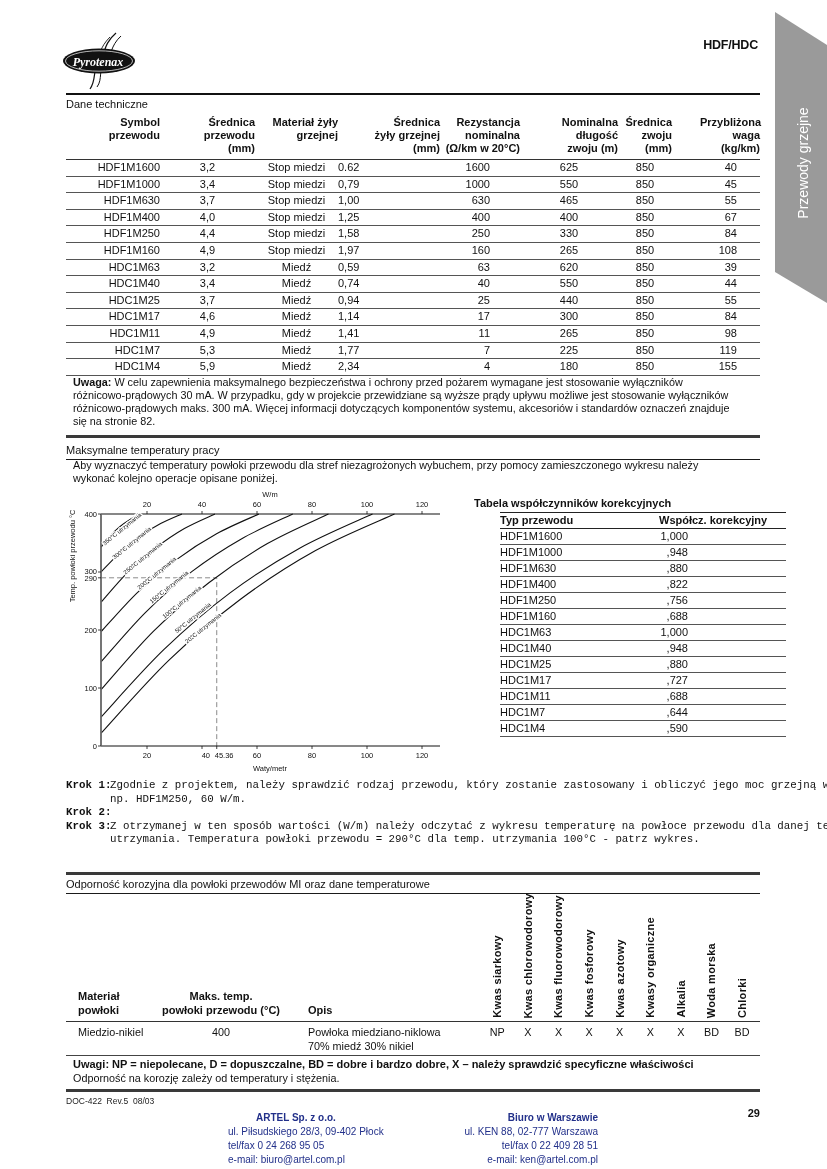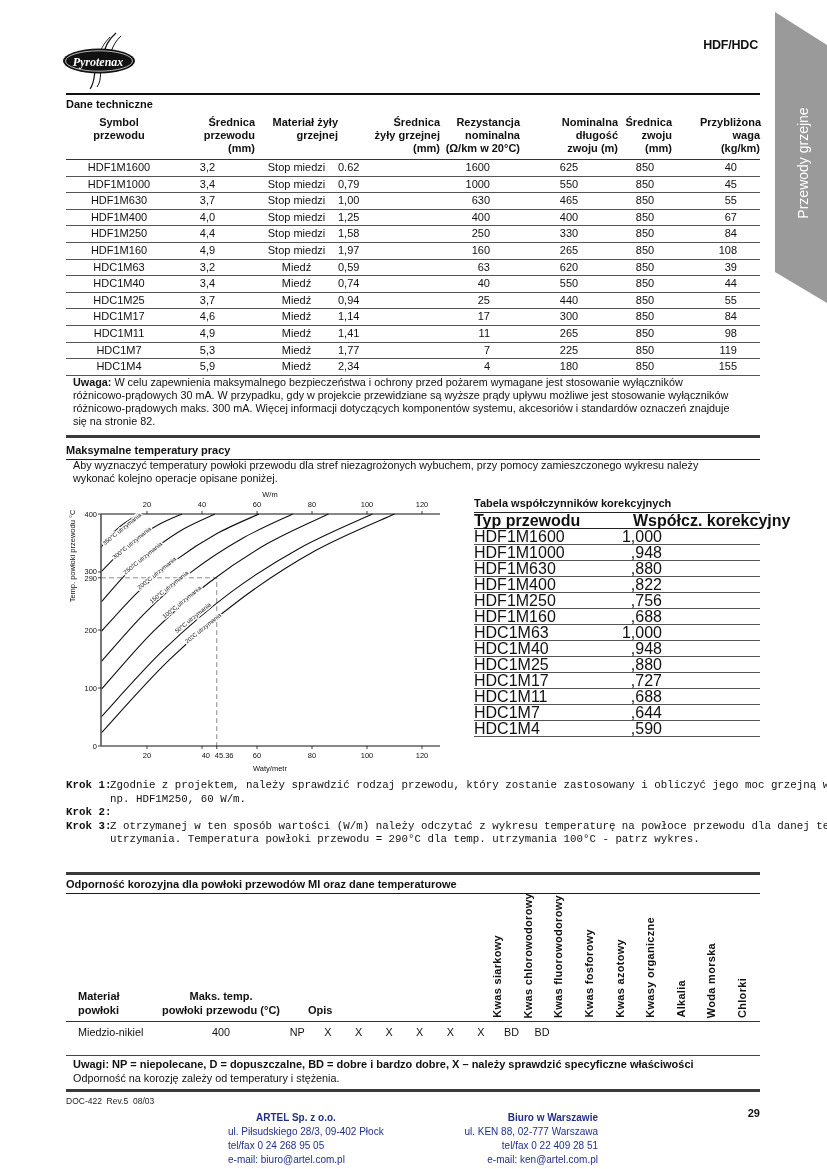--- a/index.html
+++ b/index.html
@@ -2,37 +2,37 @@
 <html><head>
 <meta charset="utf-8">
 <style>
 *{margin:0;padding:0;box-sizing:border-box;}
 html,body{width:827px;height:1169px;background:#fff;}
 body{position:relative;overflow:hidden;font-family:"Liberation Sans",sans-serif;color:#111;font-size:11px;}
 .abs{position:absolute;}
 .rule-top{position:absolute;left:66px;width:694px;height:2px;background:#111;}
 .rule-sep{position:absolute;left:66px;width:694px;height:3px;background:#3a3a3a;}
 .rule-thin{position:absolute;left:66px;width:694px;height:1px;background:#1a1a1a;}
-.sec-title{position:absolute;left:66px;font-weight:bold;font-size:11px;white-space:nowrap;}
+.sec-title{position:absolute;left:66px;font-weight:normal;font-size:11px;white-space:nowrap;}
 .para{position:absolute;left:73px;font-size:10.8px;line-height:13px;white-space:pre;}
 .bold{font-weight:bold;}
 
 
 .tech{position:absolute;left:66px;top:113px;width:694px;border-collapse:collapse;table-layout:fixed;font-size:11px;}
 .tech th{font-weight:bold;white-space:pre;line-height:13px;vertical-align:top;padding:3px 0 4px 0;height:43px;border-bottom:1px solid #333;text-align:right;}
 .tech td{height:16.6px;padding:0;line-height:15.6px;border-bottom:1px solid #555;white-space:nowrap;text-align:center;}
-.tech .c1{text-align:center;padding-left:12px;}
+.tech .c1{text-align:right;padding-left:12px;}
 .tech td.c4{text-align:left;padding-right:39px;}
 .tech td.c5{text-align:right;padding-right:30px;}
 .tech th.c8{padding-left:28px;}
 .tech td.c8{text-align:right;padding-right:23px;}
 
 
 .corr-title{position:absolute;left:474px;top:497px;font-weight:bold;font-size:11px;white-space:nowrap;}
-.corr{position:absolute;left:474px;top:512px;width:286px;border-collapse:collapse;table-layout:fixed;border-top:1px solid #222;font-size:16px;}
+.corr{position:absolute;left:500px;top:512px;width:286px;border-collapse:collapse;table-layout:fixed;border-top:1px solid #222;font-size:11px;}
 .corr th{font-weight:bold;text-align:left;height:16px;line-height:15px;border-bottom:1px solid #222;padding:0;white-space:nowrap;}
 .corr td{height:16px;line-height:15px;border-bottom:1px solid #555;padding:0;white-space:nowrap;}
 .corr .k2h{padding-left:29px;}
 .corr .k2{text-align:right;padding-right:98px;}
 
 
 .tk{font-size:7.5px;fill:#111;font-family:"Liberation Sans",sans-serif;}
 .cl{font-size:6px;fill:#111;stroke:#fff;stroke-width:2.4px;paint-order:stroke;font-family:"Liberation Sans",sans-serif;}
 .axl{font-size:7.5px;fill:#111;font-family:"Liberation Sans",sans-serif;}
 
@@ -478,20 +478,22 @@
       <span>Woda morska</span>
     </div>
   <div class="cc-media vhead">
       <span>Chlorki</span>
     </div>
 </div>
 
 <div class="cor-row">
   <div class="cc-mat">Miedzio-nikiel</div>
   <div class="cc-temp">400</div>
+  <div class="cc-desc">Powłoka miedziano-niklowa
+70% miedź 30% nikiel</div>
   <div class="cc-media">NP</div>
   <div class="cc-media">X</div>
   <div class="cc-media">X</div>
   <div class="cc-media">X</div>
   <div class="cc-media">X</div>
   <div class="cc-media">X</div>
   <div class="cc-media">X</div>
   <div class="cc-media">BD</div>
   <div class="cc-media">BD</div>
 </div>

